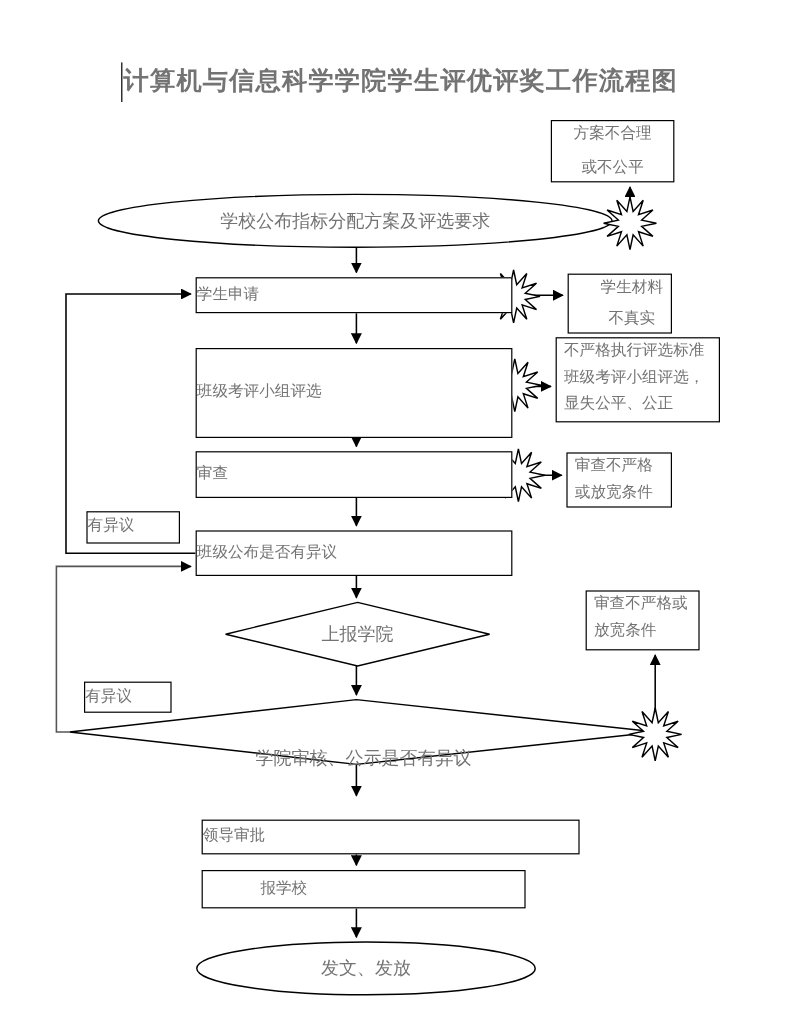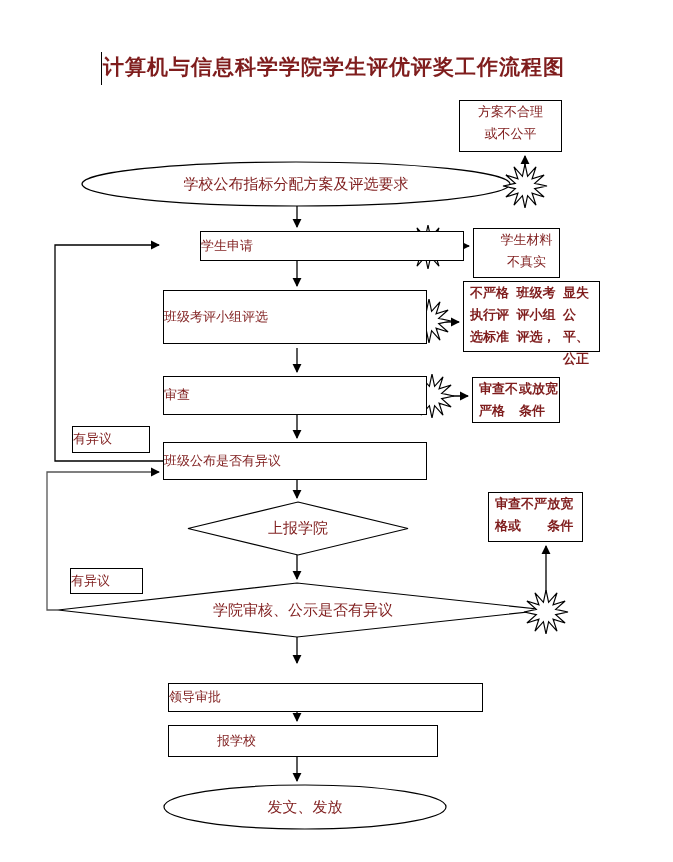--- a/index.html
+++ b/index.html
@@ -1,37 +1,37 @@
 <!DOCTYPE html>
 <html><head>
 <meta charset="utf-8">
 <style>
   html,body { margin:0; padding:0; background:#ffffff; }
   .canvas {
     position:relative; width:673px; height:862px; background:#ffffff;
-    font-family:"DejaVu Sans","Liberation Sans",sans-serif; color:#7f1d1d;
+    font-family:"DejaVu Sans","Liberation Sans",sans-serif; color:#737373;
     overflow:hidden;
   }
   .doc-title {
     position:absolute; left:103px; top:53px;
     font-family:"DejaVu Serif","Liberation Serif",serif;
     font-size:21px; font-weight:bold; letter-spacing:1px; white-space:nowrap;
   }
   .title-cursor {
     position:absolute; left:101px; top:52px; width:1px; height:33px; background:#000;
   }
   svg.layer { position:absolute; left:0; top:0; width:673px; height:862px; }
   .box {
     position:absolute; box-sizing:border-box; border:1px solid #000; background:#fff;
-    display:flex; align-items:center; justify-content:flex-start;
+    display:flex; align-items:center; justify-content:space-between;
     font-size:13px; text-align:center; line-height:1.3;
   }
   .box.multiline { flex-direction:column; }
   .box.multiline span { line-height:22px; display:block; }
-  .box.note-left { align-items:flex-start; flex-direction:row; justify-content:flex-start; padding-left:6px; text-align:left;font-weight:bold; }
+  .box.note-left { align-items:flex-start; flex-direction:column; justify-content:flex-start; padding-left:6px; text-align:left; }
   .box.note-left span { line-height:22px; display:block; }
   .shape-label {
     position:absolute; display:flex; align-items:center; justify-content:center;
     font-size:15px; text-align:right; pointer-events:none;
   }
 </style>
 </head>
 <body>
 
 <div class="canvas">
@@ -83,28 +83,28 @@
     <g transform="translate(546,612)">
       <polygon points="22,0 9.7,2.6 19.1,11 7.1,7.1 11,19.1 2.6,9.7 0,22 -2.6,9.7 -11,19.1 -7.1,7.1 -19.1,11 -9.7,2.6 -22,0 -9.7,-2.6 -19.1,-11 -7.1,-7.1 -11,-19.1 -2.6,-9.7 0,-22 2.6,-9.7 11,-19.1 7.1,-7.1 19.1,-11 9.7,-2.6" fill="#fff" stroke="#000" stroke-width="1.2"></polygon>
     </g>
   </svg>
 
   <div class="title-cursor"></div>
   <div class="doc-title">计算机与信息科学学院学生评优评奖工作流程图</div>
 
   <div class="shape-label" style="left:82px; top:162px; width:428px; height:44px;">学校公布指标分配方案及评选要求</div>
   <div class="shape-label" style="left:188px; top:502px; width:220px; height:53px;">上报学院</div>
-  <div class="shape-label" style="left:58px; top:583px; width:490px; height:54px;">学院审核、公示是否有异议</div>
+  <div class="shape-label" style="left:58px; top:605px; width:490px; height:54px;">学院审核、公示是否有异议</div>
   <div class="shape-label" style="left:164px; top:785px; width:282px; height:44px;">发文、发放</div>
 
-  <div class="box" style="left:163px; top:231px; width:264px; height:30px;margin-left:37px;">
+  <div class="box" style="left:163px; top:231px; width:264px; height:30px;">
     <span>学生申请</span>
   </div>
 
-  <div class="box" style="left:163px; top:290px; width:264px; height:54px;">
+  <div class="box" style="left:163px; top:290px; width:264px; height:75px;">
     <span>班级考评小组评选</span>
   </div>
 
   <div class="box" style="left:163px; top:376px; width:264px; height:39px;">
     <span>审查</span>
   </div>
 
   <div class="box" style="left:163px; top:442px; width:264px; height:38px;">
     <span>班级公布是否有异议</span>
   </div>

